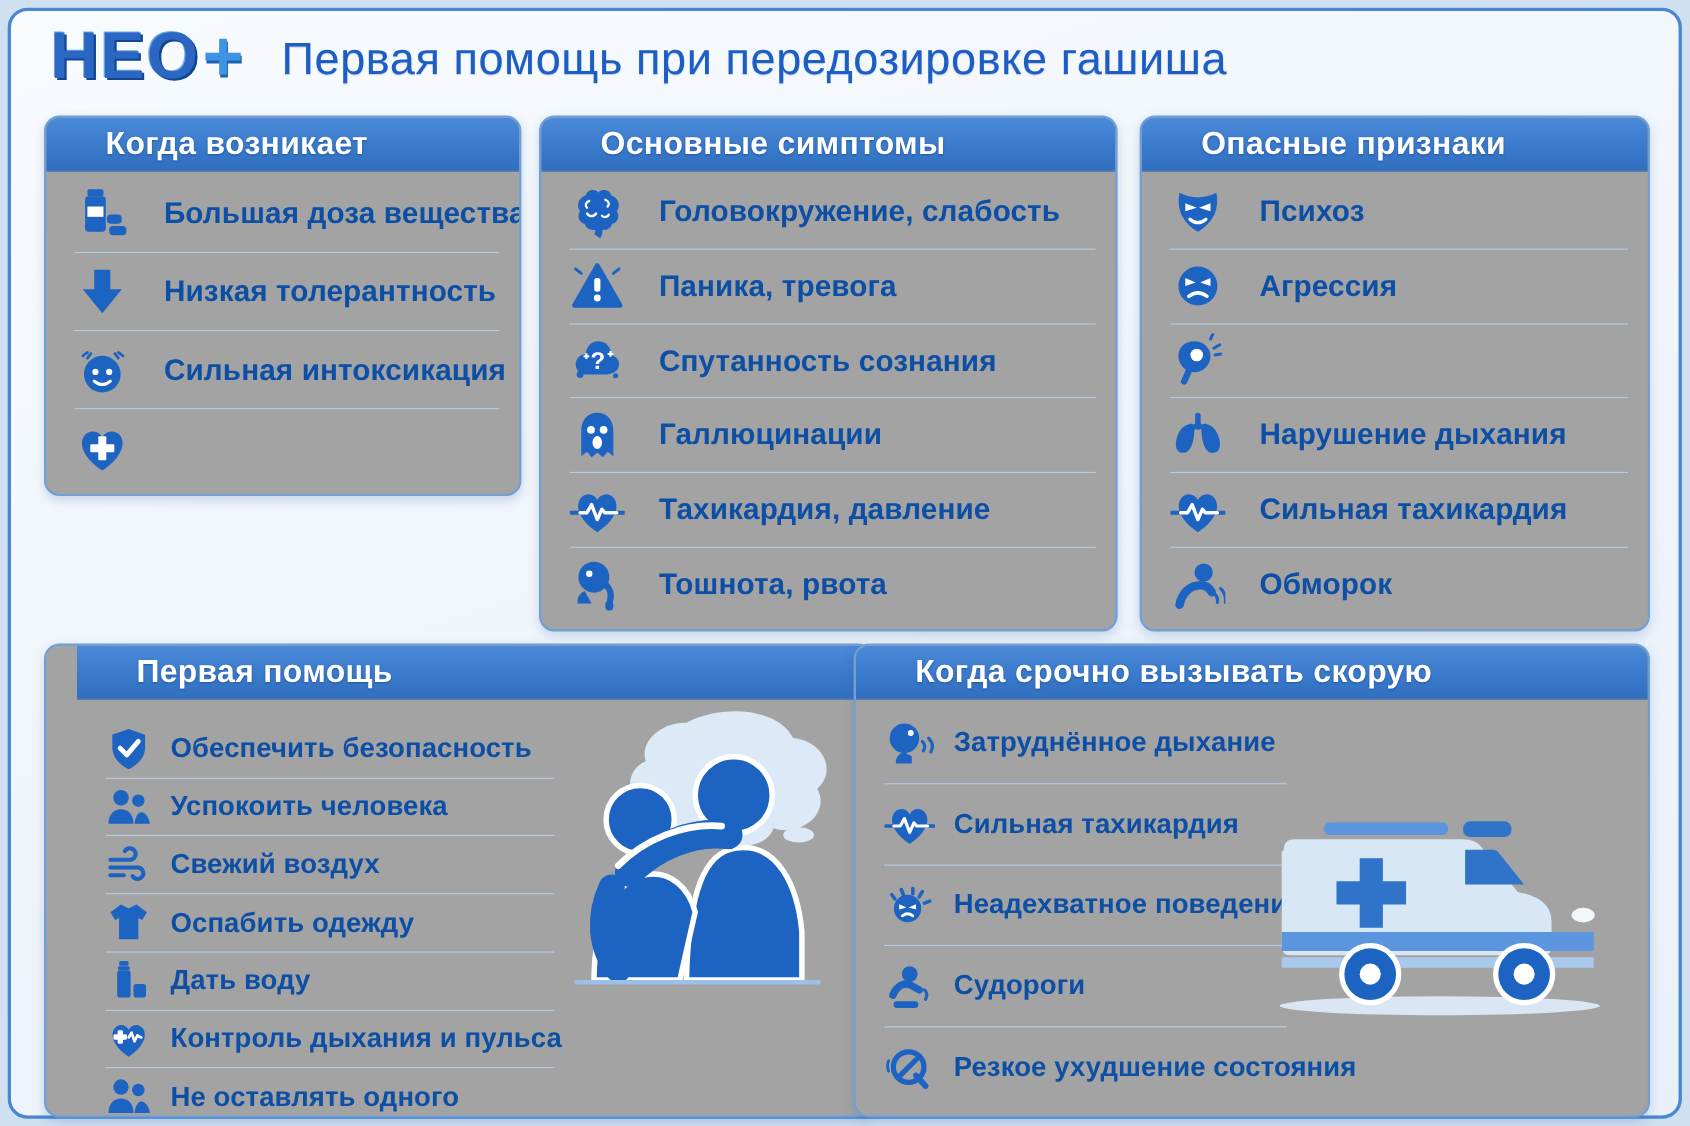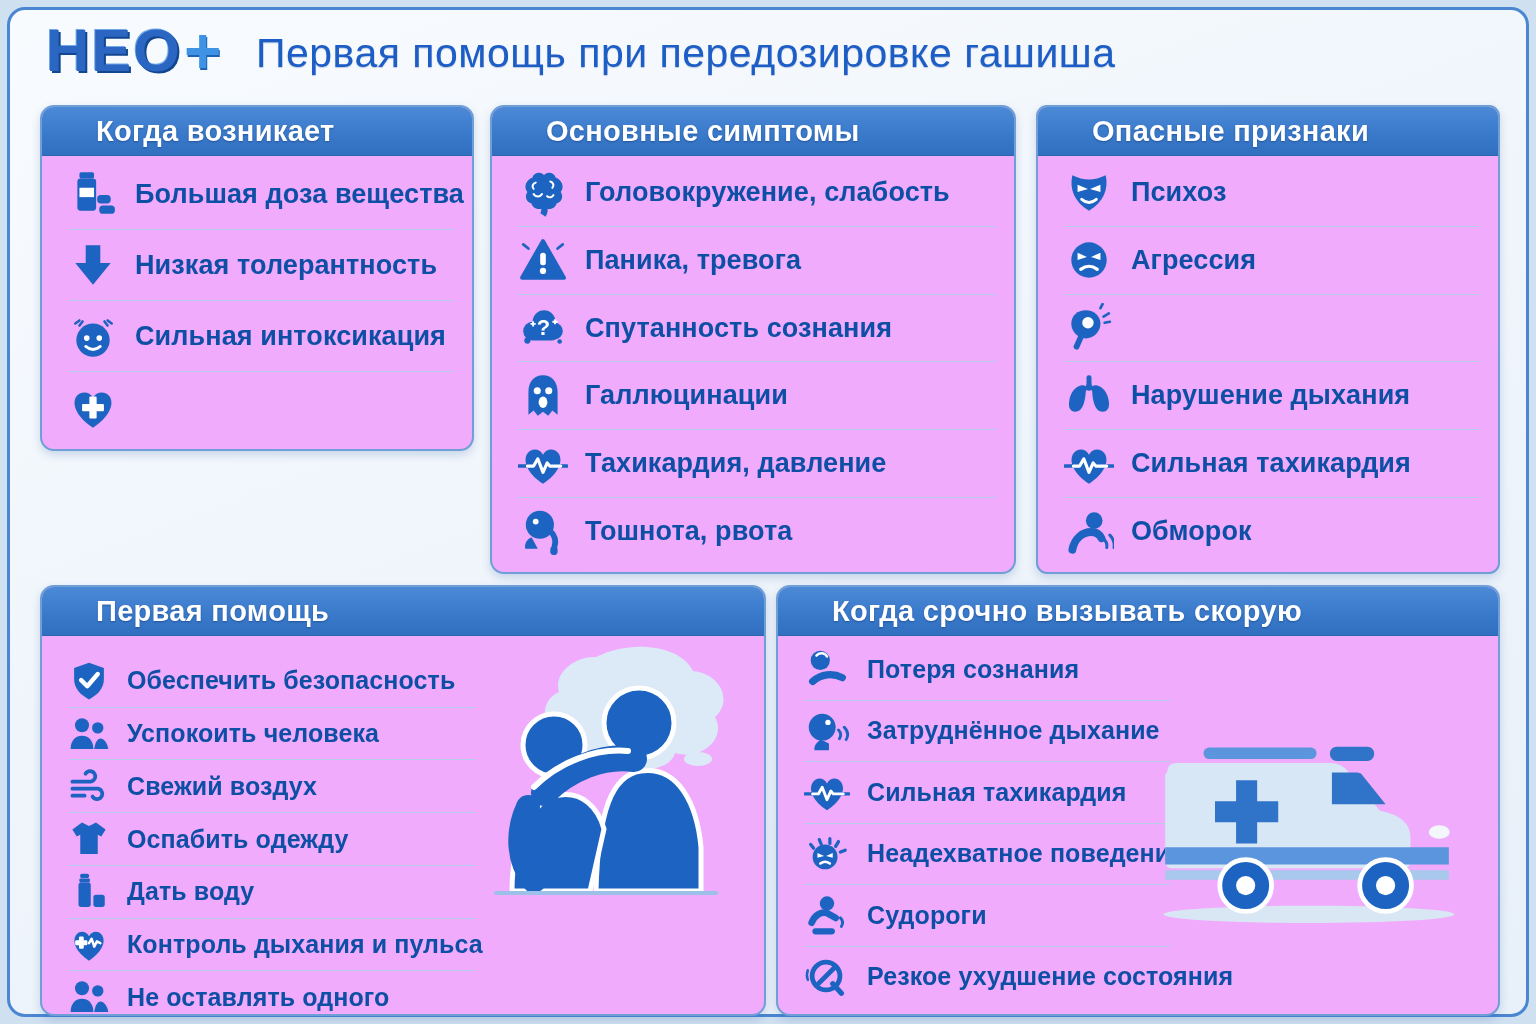--- a/index.html
+++ b/index.html
@@ -25,21 +25,21 @@
     color:#3e93e4;font-size:64px;margin-left:2px;
     text-shadow:1px 2px 0 #1d63b4;
   }
   .page-title{
     position:absolute;left:256px;top:30px;
     font-weight:400;font-size:41px;color:#1c5dc6;letter-spacing:.5px;
     text-shadow:0 1px 1px rgba(20,60,130,.25);
   }
   
   .panel{
-    position:absolute;background:#f0abfc;border:2px solid #6f9fd6;border-radius:14px;
+    position:absolute;background:#a3a3a3;border:2px solid #6f9fd6;border-radius:14px;
     box-shadow:0 4px 10px rgba(50,95,165,.22);overflow:hidden;
   }
   .panel-header{
     height:48px;display:flex;align-items:center;padding-left:54px;
     background:linear-gradient(180deg,#4c8ad7 0%,#3a7acb 55%,#316fc0 100%);
     border-bottom:1px solid #2b66b4;
     color:#ffffff;font-weight:700;font-size:29px;letter-spacing:.3px;
     text-shadow:0 1px 2px rgba(10,45,100,.45);
   }
   .rows{
@@ -52,24 +52,24 @@
     border-bottom:1.5px solid #b6cde9;
   }
   .row:last-child{border-bottom:none;}
   .row .icon{flex:0 0 auto;display:flex;align-items:center;justify-content:center;}
   .row .label{
     font-weight:700;color:#0d4fa5;letter-spacing:.1px;white-space:nowrap;
   }
   
   #p0{left:40px;top:105px;width:430px;height:342px;}
   #p1{left:490px;top:105px;width:522px;height:465px;}
-  #p2{left:1036px;top:105px;width:460px;height:465px;border-radius:11px;}
-  #p3{left:40px;top:585px;width:722px;height:427px;}
+  #p2{left:1036px;top:105px;width:460px;height:465px;}
+  #p3{left:40px;top:585px;width:722px;height:427px;padding-left:28px;}
   #p4{left:776px;top:585px;width:720px;height:427px;}
-  #p0 .label,#p1 .label,#p2 .label{font-size:27px;}
+  #p0 .label,#p1 .label,#p2 .label{font-size:27px;margin-left:14px;}
   #p3 .label,#p4 .label{font-size:25px;}
   #p0 .icon svg,#p1 .icon svg,#p2 .icon svg{width:50px;height:50px;}
   #p3 .icon svg{width:42px;height:42px;}
   #p4 .icon svg{width:46px;height:46px;}
   #p3 .rows{width:452px;box-sizing:border-box;margin-top:16px;}
   #p4 .rows{width:400px;box-sizing:border-box;padding-right:8px;}
   .illustration{position:absolute;}
   #ill-hug{right:18px;top:52px;width:270px;height:330px;}
   #ill-amb{right:26px;top:128px;width:330px;height:230px;}
 </style>
@@ -359,30 +359,20 @@
     <path d="M158 120c-32-4-66 10-90 34" stroke="#fff" stroke-width="33" fill="none" stroke-linecap="round" opacity="0"></path>
     <path d="M152 112c-34-3-70 12-94 36" stroke="#fff" stroke-width="6" fill="none" stroke-linecap="round"></path>
     <path d="M52 168c-12 26-10 54 6 74" stroke="#1d63c2" stroke-width="24" fill="none" stroke-linecap="round"></path>
     <path d="M20 254h220" stroke="#9cc0e8" stroke-width="4" stroke-linecap="round"></path>
   </svg>
 </div>
 
 <div class="panel" id="p4">
   <div class="panel-header">Когда срочно вызывать скорую</div>
   <div class="rows">
-      <div class="row">
-        <span class="icon">
-          <svg viewBox="0 0 48 48" fill="#1d63c2">
-            <circle cx="17" cy="15" r="10"></circle>
-            <path d="M24 11c-2-4-8-5-11-1" stroke="#fff" stroke-width="2.6" fill="none" stroke-linecap="round"></path>
-            <path d="M9 37c9-8 21-9 31-4" stroke="#1d63c2" stroke-width="7.5" fill="none" stroke-linecap="round"></path>
-          </svg>
-        </span>
-        <span class="label">Потеря сознания</span>
-      </div>
       <div class="row">
         <span class="icon">
           <svg viewBox="0 0 48 48" fill="#1d63c2">
             <circle cx="19" cy="20" r="14"></circle>
             <circle cx="25" cy="15" r="2.8" fill="#fff"></circle>
             <path d="M18 33c-5 2-8 7-7 11h15v-7z"></path>
             <path d="M36 23q4 4 1 9m5-12q6 6 2 13" stroke="#1d63c2" stroke-width="3" fill="none" stroke-linecap="round"></path>
           </svg>
         </span>
         <span class="label">Затруднённое дыхание</span>

